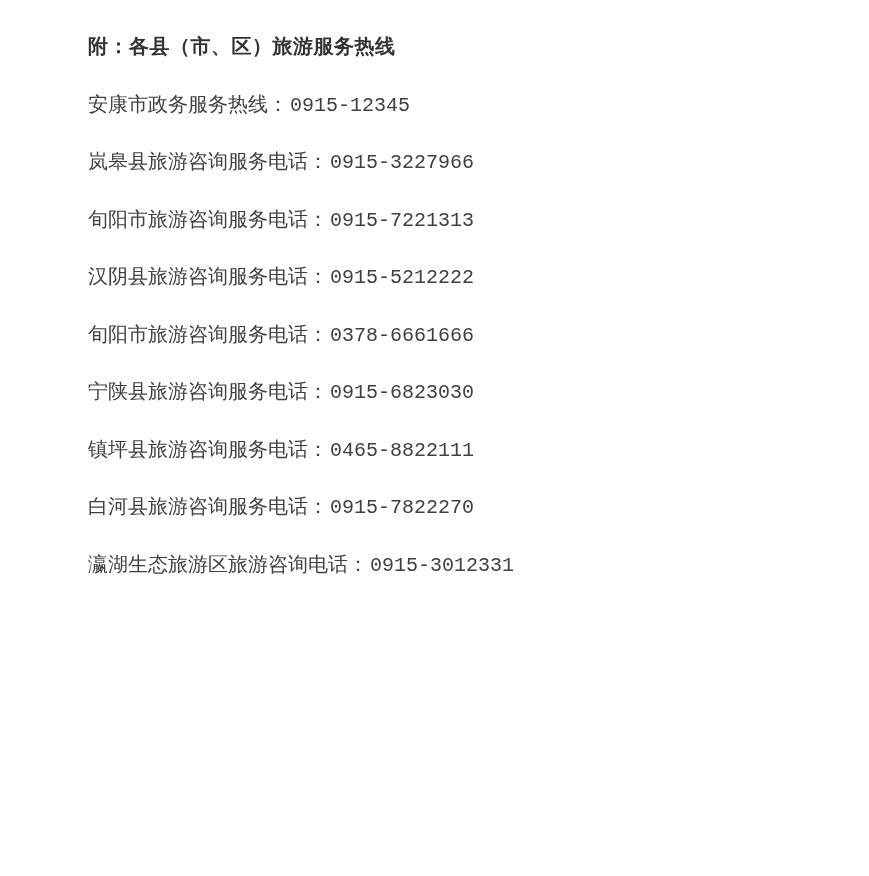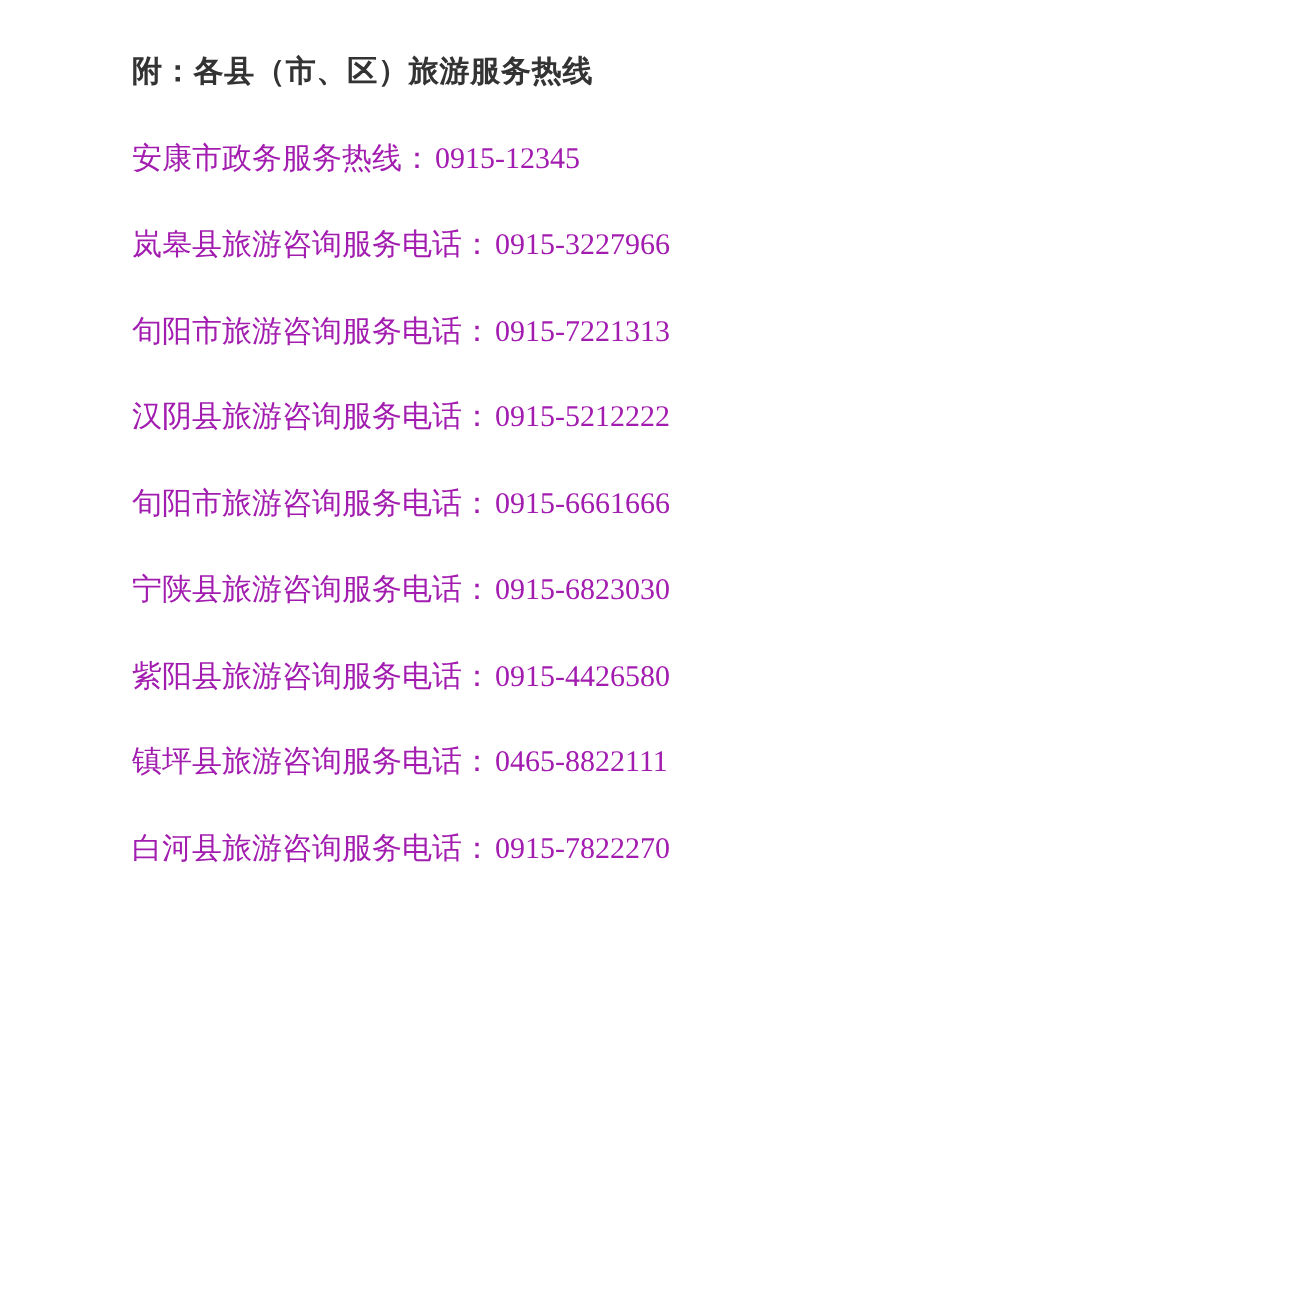--- a/index.html
+++ b/index.html
@@ -6,40 +6,40 @@
     margin: 0;
     padding: 0;
     background: #ffffff;
   }
   .page {
     position: relative;
     width: 869px;
     height: 788px;
     background: #ffffff;
     overflow: hidden;
-    font-family: Liberation Serif, serif;
+    font-family: Liberation Mono, monospace;
     color: #333333;
   }
   .content {
     padding: 36px 40px 0 88px;
   }
   .title {
     margin: 0;
     font-size: 20px;
     line-height: 24px;
     font-weight: 700;
     color: #333333;
     letter-spacing: 0.5px;
   }
   .line {
     margin: 33.5px 0 0 0;
     font-size: 20px;
     line-height: 24px;
     font-weight: 400;
-    color: #a21caf;
+    color: #404040;
   }
   .line .phone {
     padding-left: 2px;
   }
 </style>
 </head>
 <body>
 
 <div class="page">
   <div class="content">
@@ -47,29 +47,29 @@
     <h2 class="title">附：各县（市、区）旅游服务热线</h2>
 
     <p class="line"><span>安康市政务服务热线</span><span>：</span><span class="phone">0915-12345</span></p>
 
     <p class="line"><span>岚皋县旅游咨询服务电话</span><span>：</span><span class="phone">0915-3227966</span></p>
 
     <p class="line"><span>旬阳市旅游咨询服务电话</span><span>：</span><span class="phone">0915-7221313</span></p>
 
     <p class="line"><span>汉阴县旅游咨询服务电话</span><span>：</span><span class="phone">0915-5212222</span></p>
 
-    <p class="line"><span>旬阳市旅游咨询服务电话</span><span>：</span><span class="phone">0915-6661666</span></p>
+    <p class="line"><span>旬阳市旅游咨询服务电话</span><span>：</span><span class="phone">0378-6661666</span></p>
 
     <p class="line"><span>宁陕县旅游咨询服务电话</span><span>：</span><span class="phone">0915-6823030</span></p>
 
-    <p class="line"><span>紫阳县旅游咨询服务电话</span><span>：</span><span class="phone">0915-4426580</span></p>
 
 
 
     <p class="line"><span>镇坪县旅游咨询服务电话</span><span>：</span><span class="phone">0465-8822111</span></p>
 
     <p class="line"><span>白河县旅游咨询服务电话</span><span>：</span><span class="phone">0915-7822270</span></p>
 
 
+    <p class="line"><span>瀛湖生态旅游区旅游咨询电话</span><span>：</span><span class="phone">0915-3012331</span></p>
 
 
   </div>
 </div>
 
 </body></html>

